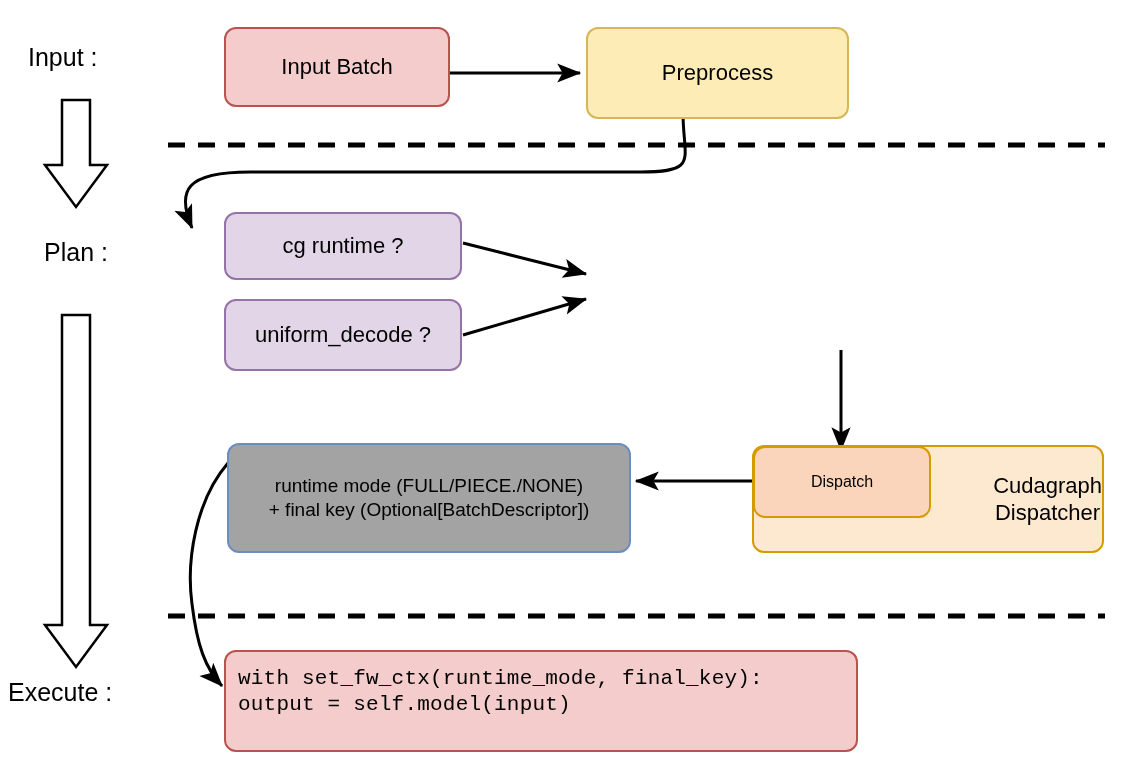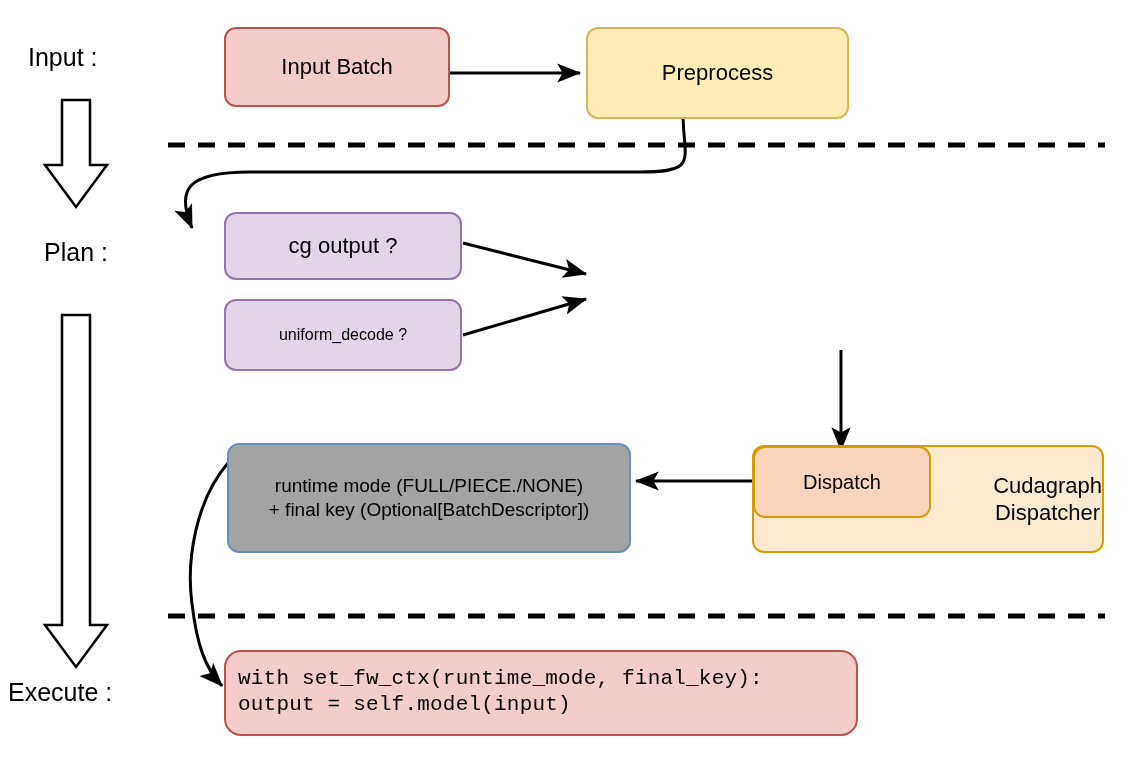--- a/index.html
+++ b/index.html
@@ -106,46 +106,46 @@
     <span class="node-text">Input Batch</span>
   </div>
 
   <div class="node" style="left:586px; top:27px; width:263px; height:92px;
               background:#fdecb5; border-color:#d6b656; font-size:22px;">
     <span class="node-text">Preprocess</span>
   </div>
 
   <div class="node" style="left:224px; top:212px; width:238px; height:68px;
               background:#e1d5e7; border-color:#9673a6; font-size:22px;">
-    <span class="node-text">cg output ?</span>
+    <span class="node-text">cg runtime ?</span>
   </div>
 
   <div class="node" style="left:224px; top:299px; width:238px; height:72px;
-              background:#e1d5e7; border-color:#9673a6; font-size:16px;">
+              background:#e1d5e7; border-color:#9673a6; font-size:22px;">
     <span class="node-text">uniform_decode ?</span>
   </div>
 
 
   <div class="node" style="left:752px; top:445px; width:352px; height:108px;
               background:#fde8d0; border-color:#d79b00; font-size:22px;
               justify-content:flex-end; z-index:3;">
     <span class="node-text">Cudagraph
 Dispatcher</span>
   </div>
 
   <div class="node" style="left:753px; top:446px; width:178px; height:72px;
-              background:#fad5bc; border-color:#d79b00; font-size:20px; z-index:4;">
+              background:#fad5bc; border-color:#d79b00; font-size:16px; z-index:4;">
     <span class="node-text">Dispatch</span>
   </div>
 
   <div class="node" style="left:227px; top:443px; width:404px; height:110px;
               background:#a3a3a3; border-color:#6c8ebf; font-size:19px;">
     <span class="node-text">runtime mode (FULL/PIECE./NONE)
 + final key (Optional[BatchDescriptor])</span>
   </div>
 
-  <div class="node code-node" style="left:224px; top:650px; width:634px; height:86px;
-              background:#f5cccc; border-color:#b85450;border-radius:17px;">
+  <div class="node code-node" style="left:224px; top:650px; width:634px; height:102px;
+              background:#f5cccc; border-color:#b85450;">
     <span class="node-text">with set_fw_ctx(runtime_mode, final_key):
     output = self.model(input)</span>
   </div>
 
 </div>
 
 </body></html>

